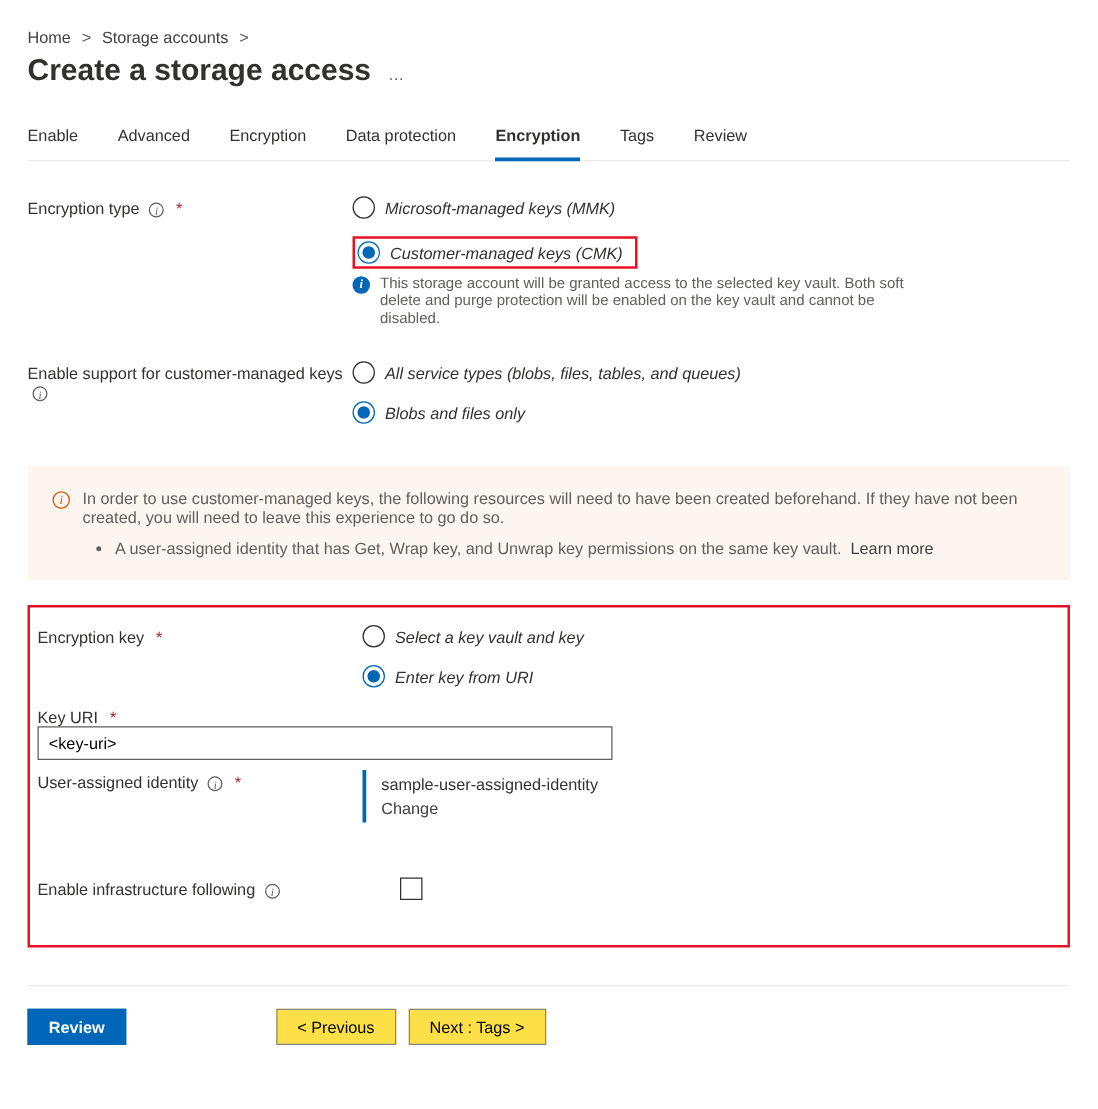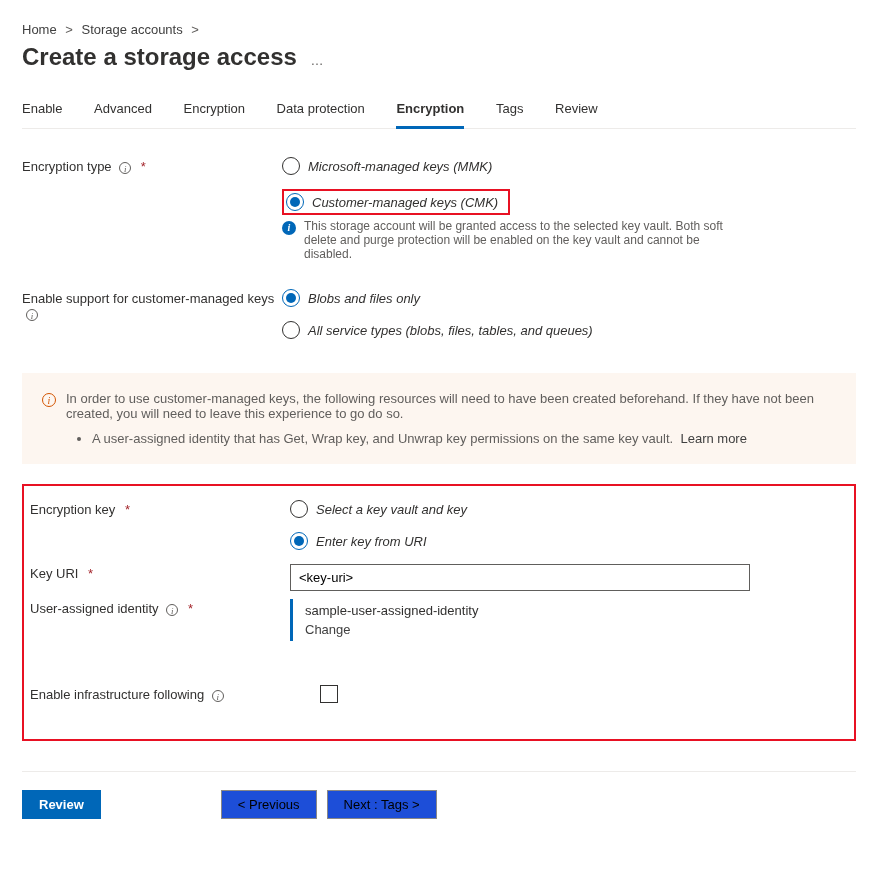--- a/index.html
+++ b/index.html
@@ -43,21 +43,21 @@
   .red-frame-2 { border: 2px solid #e81123; padding: 14px 0 36px 0; margin-bottom: 30px; }
   .red-frame-2 .form-row { padding: 0 6px; }
   .text-input { width: 460px; padding: 5px 8px; border: 1px solid #605e5c; font-size: 13px; }
   .identity-box { border-left: 3px solid #0067b8; padding: 4px 0 4px 12px; }
   .identity-box .name { margin-bottom: 4px; }
   .checkbox { width: 18px; height: 18px; border: 1px solid #323130; cursor: pointer; }
   hr.footer-sep { border: none; border-top: 1px solid #edebe9; margin: 0 0 18px 0; }
   .footer-row { display: flex; gap: 120px; }
   .footer-left { display: flex; gap: 10px; }
   .footer-nav { display: flex; gap: 10px; }
-  .btn { padding: 6px 16px; font-size: 13px; border: 1px solid #8a8886; background: #1d4ed8; cursor: pointer; }
+  .btn { padding: 6px 16px; font-size: 13px; border: 1px solid #8a8886; background: #fde047; cursor: pointer; }
   .btn.primary { background: #0067b8; color: #fff; border-color: #0067b8; font-weight: 600; }
 </style>
 </head>
 <body>
 
 <div class="breadcrumb">
   <a class="link">Home</a>
   <span class="sep">&gt;</span>
   <a class="link">Storage accounts</a>
   <span class="sep">&gt;</span>
@@ -104,28 +104,28 @@
   </div>
 </div>
 
 <div class="form-row">
   <div class="label-col">
     <span>Enable support for customer-managed keys</span>
     <span class="info-ic">i</span>
   </div>
   <div class="field-col">
     <div class="radio-opt">
+      <span class="radio-outer"></span>
+      <span>All service types (blobs, files, tables, and queues)</span>
+    </div>
+    <div class="radio-opt">
       <span class="radio-outer sel">
           <span class="radio-inner"></span>
         </span>
       <span>Blobs and files only</span>
-    </div>
-    <div class="radio-opt">
-      <span class="radio-outer"></span>
-      <span>All service types (blobs, files, tables, and queues)</span>
     </div>
   </div>
 </div>
 
 <div class="big-info-box">
   <span class="big-info-ic">i</span>
   <div class="big-info-text">
     <span>In order to use customer-managed keys, the following resources will need to have been created beforehand. If they have not been created, you will need to leave this experience to go do so.</span>
     <ul>
       <li>
@@ -150,21 +150,21 @@
       </div>
       <div class="radio-opt" style="margin-bottom:0;">
         <span class="radio-outer sel">
             <span class="radio-inner"></span>
           </span>
         <span>Enter key from URI</span>
       </div>
     </div>
   </div>
 
-  <div class="form-row" style="">
+  <div class="form-row" style="flex-direction:column;">
     <div class="label-col">
       <span>Key URI</span>
       <span class="req">*</span>
     </div>
     <div class="field-col">
       <input class="text-input" type="text" value="&lt;key-uri&gt;" style="">
     </div>
   </div>
 
   <div class="form-row" style="margin-bottom:44px;">

